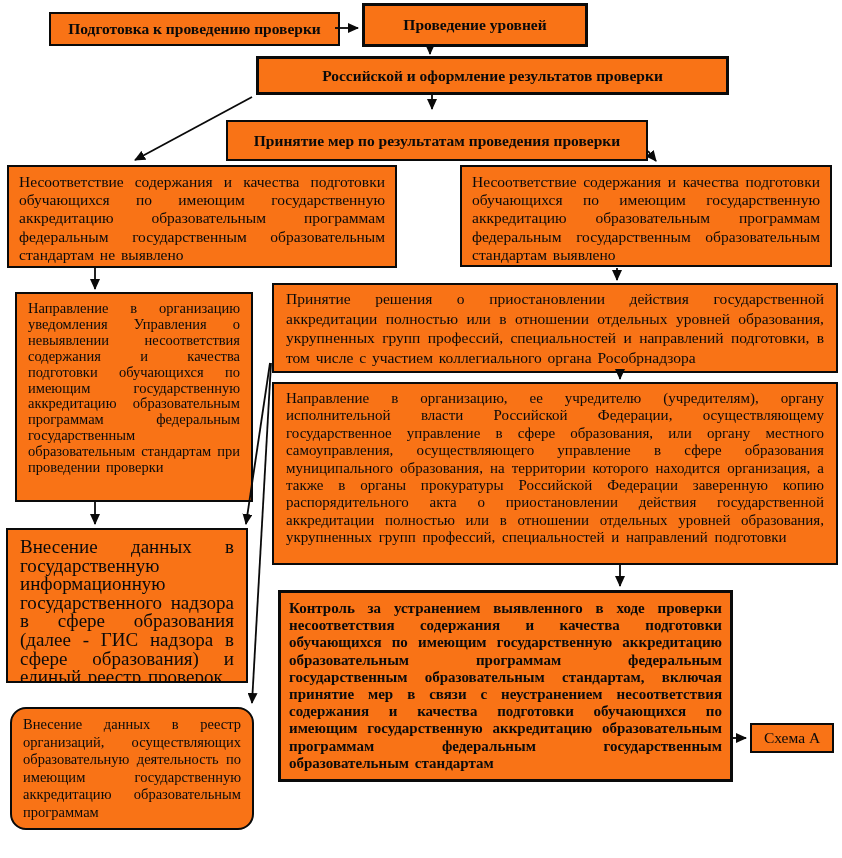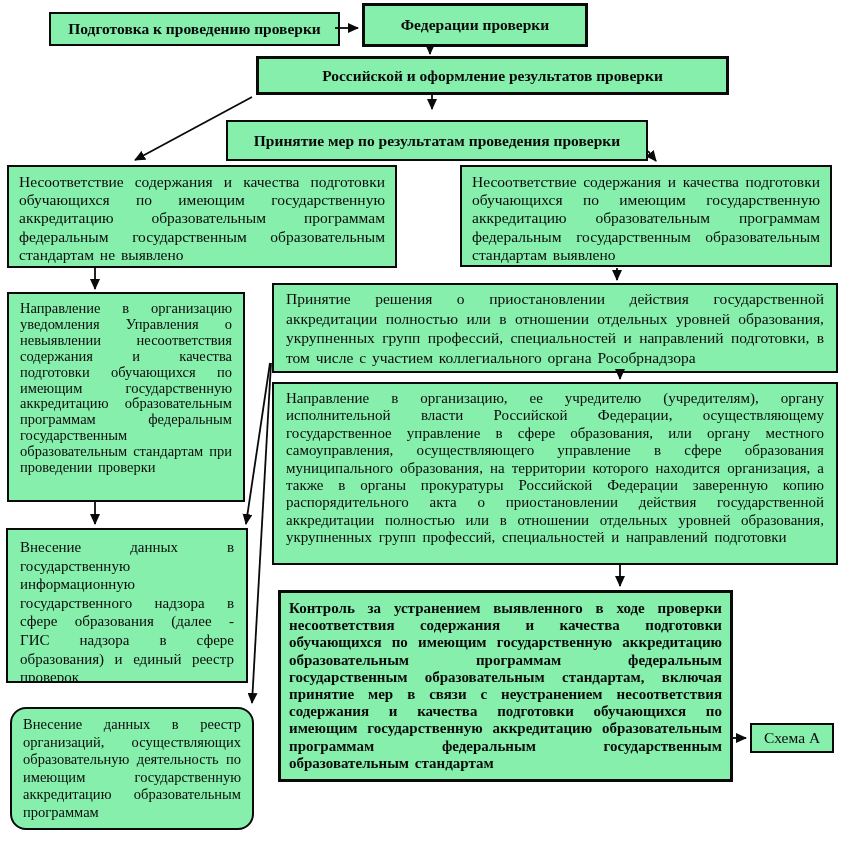--- a/index.html
+++ b/index.html
@@ -7,21 +7,21 @@
     position:relative;
     width:842px;height:858px;
     background:#ffffff;
     font-family:"Liberation Serif", serif;
     color:#000;
   }
   .node{
     position:absolute;
     box-sizing:border-box;
     border:2px solid #0a0a0a;
-    background:#86efac;
+    background:#f97316;
     color:#0a0a0a;
     overflow:hidden;
     z-index:2;
   }
   .center{
     display:flex;align-items:center;justify-content:center;
     text-align:center;font-weight:bold;
   }
   .jtext{
     text-align:justify;
@@ -30,42 +30,42 @@
   }
   
   #n-podgotovka{left:49px;top:12px;width:291px;height:34px;border-width:2.5px;font-size:15.5px;}
   #n-provedenie{left:362px;top:3px;width:226px;height:44px;border-width:3px;font-size:15.5px;}
   #n-obrabotka{left:256px;top:56px;width:473px;height:39px;border-width:3px;font-size:15.5px;}
   #n-prinyatie-mer{left:226px;top:112px;width:422px;height:41px;border-width:2.5px;font-size:15.5px;margin-top:8px;}
   
   #n-ne-vyyavleno{left:7px;top:165px;width:390px;height:103px;padding:6px 10px;font-size:15.5px;line-height:18.2px;word-spacing:2px;}
   #n-vyyavleno{left:460px;top:165px;width:372px;height:102px;padding:6px 10px;font-size:15.5px;line-height:18.2px;word-spacing:2px;}
   
-  #n-uvedomlenie{left:7px;top:292px;width:238px;height:210px;padding:7px 11px;font-size:14.5px;line-height:15.9px;word-spacing:2px;}
-  #n-vnesenie-gis{left:6px;top:528px;width:242px;height:155px;padding:8px 12px;font-size:15px;line-height:18.6px;word-spacing:2px;}
+  #n-uvedomlenie{left:15px;top:292px;width:238px;height:210px;padding:7px 11px;font-size:14.5px;line-height:15.9px;word-spacing:2px;}
+  #n-vnesenie-gis{left:6px;top:528px;width:242px;height:155px;padding:8px 12px;font-size:19px;line-height:18.6px;word-spacing:2px;}
   #n-vnesenie-reestr{left:10px;top:707px;width:244px;height:123px;padding:7px 11px;font-size:14.5px;line-height:17.5px;word-spacing:2px;border-radius:16px;}
   
   #n-prinyatie-resheniya{left:272px;top:283px;width:566px;height:90px;padding:4px 12px;font-size:15.5px;line-height:19.5px;word-spacing:2px;font-family:Liberation Serif, serif;}
   #n-napravlenie-kopii{left:272px;top:382px;width:566px;height:183px;padding:6px 12px;font-size:15px;line-height:17.4px;word-spacing:3px;}
   #n-kontrol{left:278px;top:590px;width:455px;height:192px;border-width:3px;padding:7px 8px;font-size:15px;line-height:17.2px;font-weight:bold;word-spacing:2px;}
   #n-shema-a{left:750px;top:723px;width:84px;height:30px;font-size:15.5px;font-weight:normal;}
   
   #connectors{
     position:absolute;left:0;top:0;width:842px;height:858px;
     z-index:5;pointer-events:none;
   }
   #connectors line{stroke:#0a0a0a;stroke-width:1.8;}
 </style>
 </head>
 <body>
 
 <div id="canvas">
 
   <div class="node center" id="n-podgotovka">Подготовка к проведению проверки</div>
-  <div class="node center" id="n-provedenie">Федерации проверки</div>
+  <div class="node center" id="n-provedenie">Проведение уровней</div>
   <div class="node center" id="n-obrabotka">Российской и оформление результатов проверки</div>
   <div class="node center" id="n-prinyatie-mer">Принятие мер по результатам проведения проверки</div>
 
   <div class="node jtext" id="n-ne-vyyavleno">Несоответствие содержания и качества подготовки обучающихся по имеющим государственную аккредитацию образовательным программам федеральным государственным образовательным стандартам не выявлено</div>
   <div class="node jtext" id="n-vyyavleno">Несоответствие содержания и качества подготовки обучающихся по имеющим государственную аккредитацию образовательным программам федеральным государственным образовательным стандартам выявлено</div>
 
   <div class="node jtext" id="n-uvedomlenie">Направление в организацию уведомления Управления о невыявлении несоответствия содержания и качества подготовки обучающихся по имеющим государственную аккредитацию образовательным программам федеральным государственным образовательным стандартам при проведении проверки</div>
   <div class="node jtext" id="n-vnesenie-gis">Внесение данных в государственную информационную государственного надзора в сфере образования (далее - ГИС надзора в сфере образования) и единый реестр проверок</div>
   <div class="node jtext" id="n-vnesenie-reestr">Внесение данных в реестр организаций, осуществляющих образовательную деятельность по имеющим государственную аккредитацию образовательным программам</div>
 

